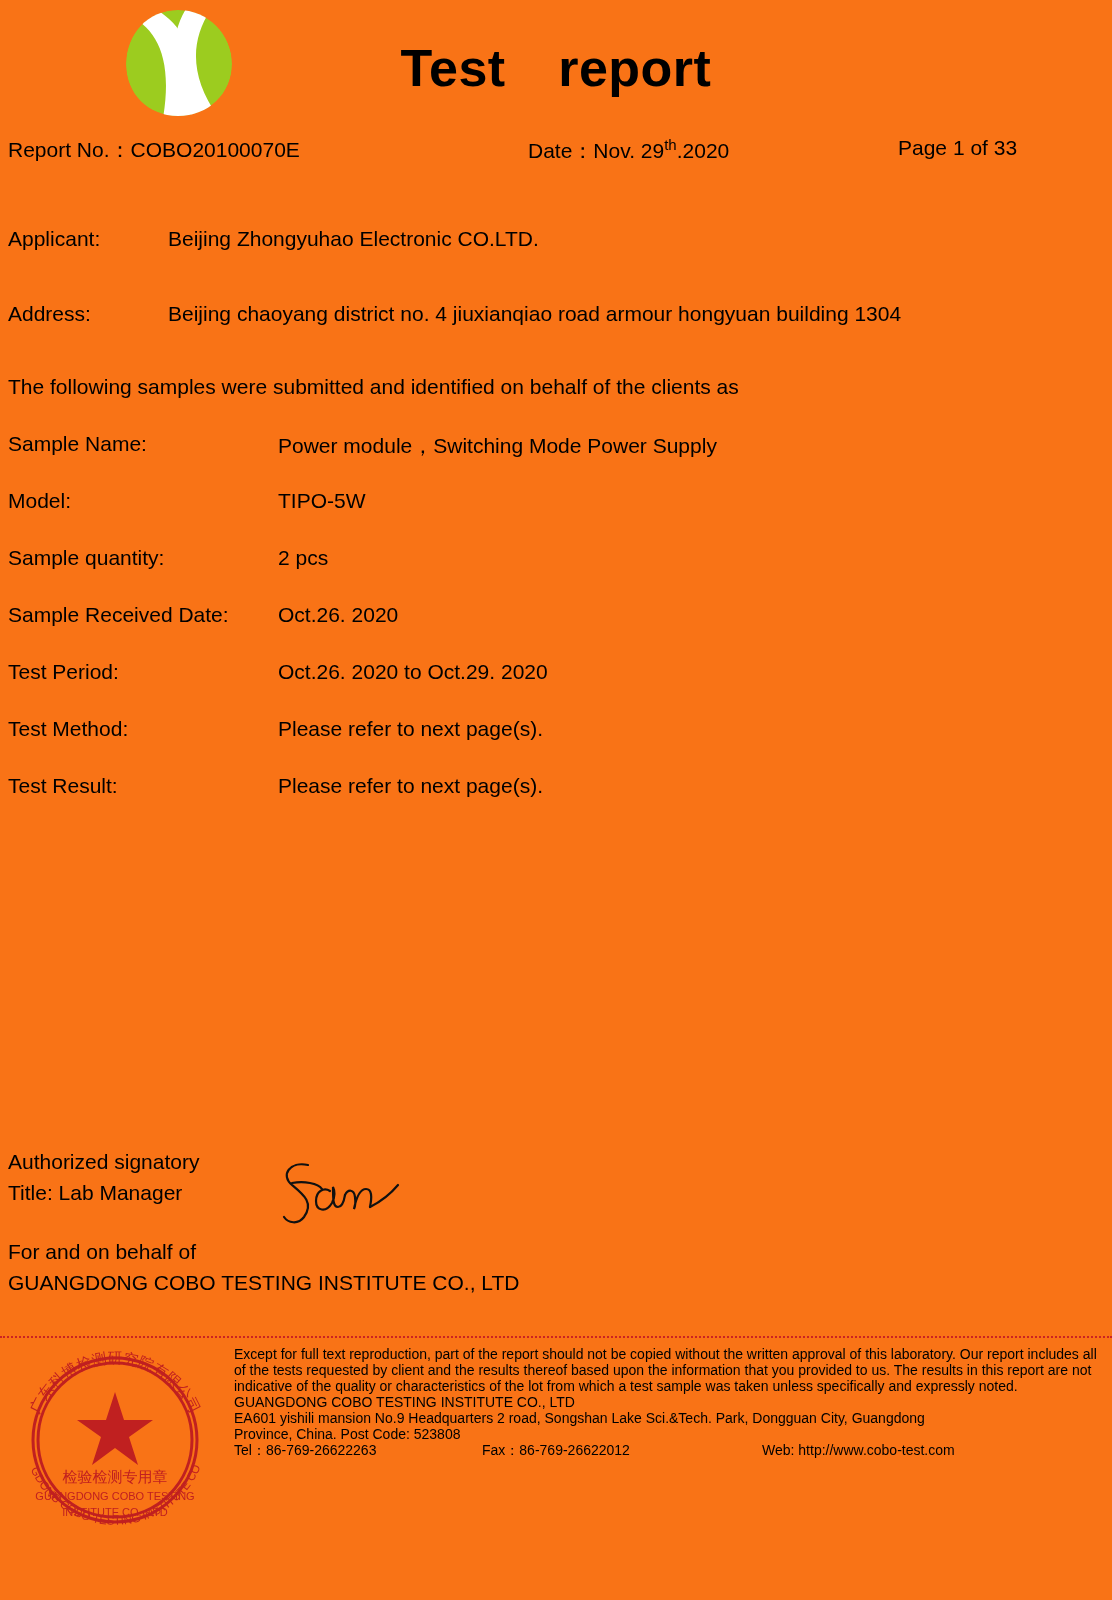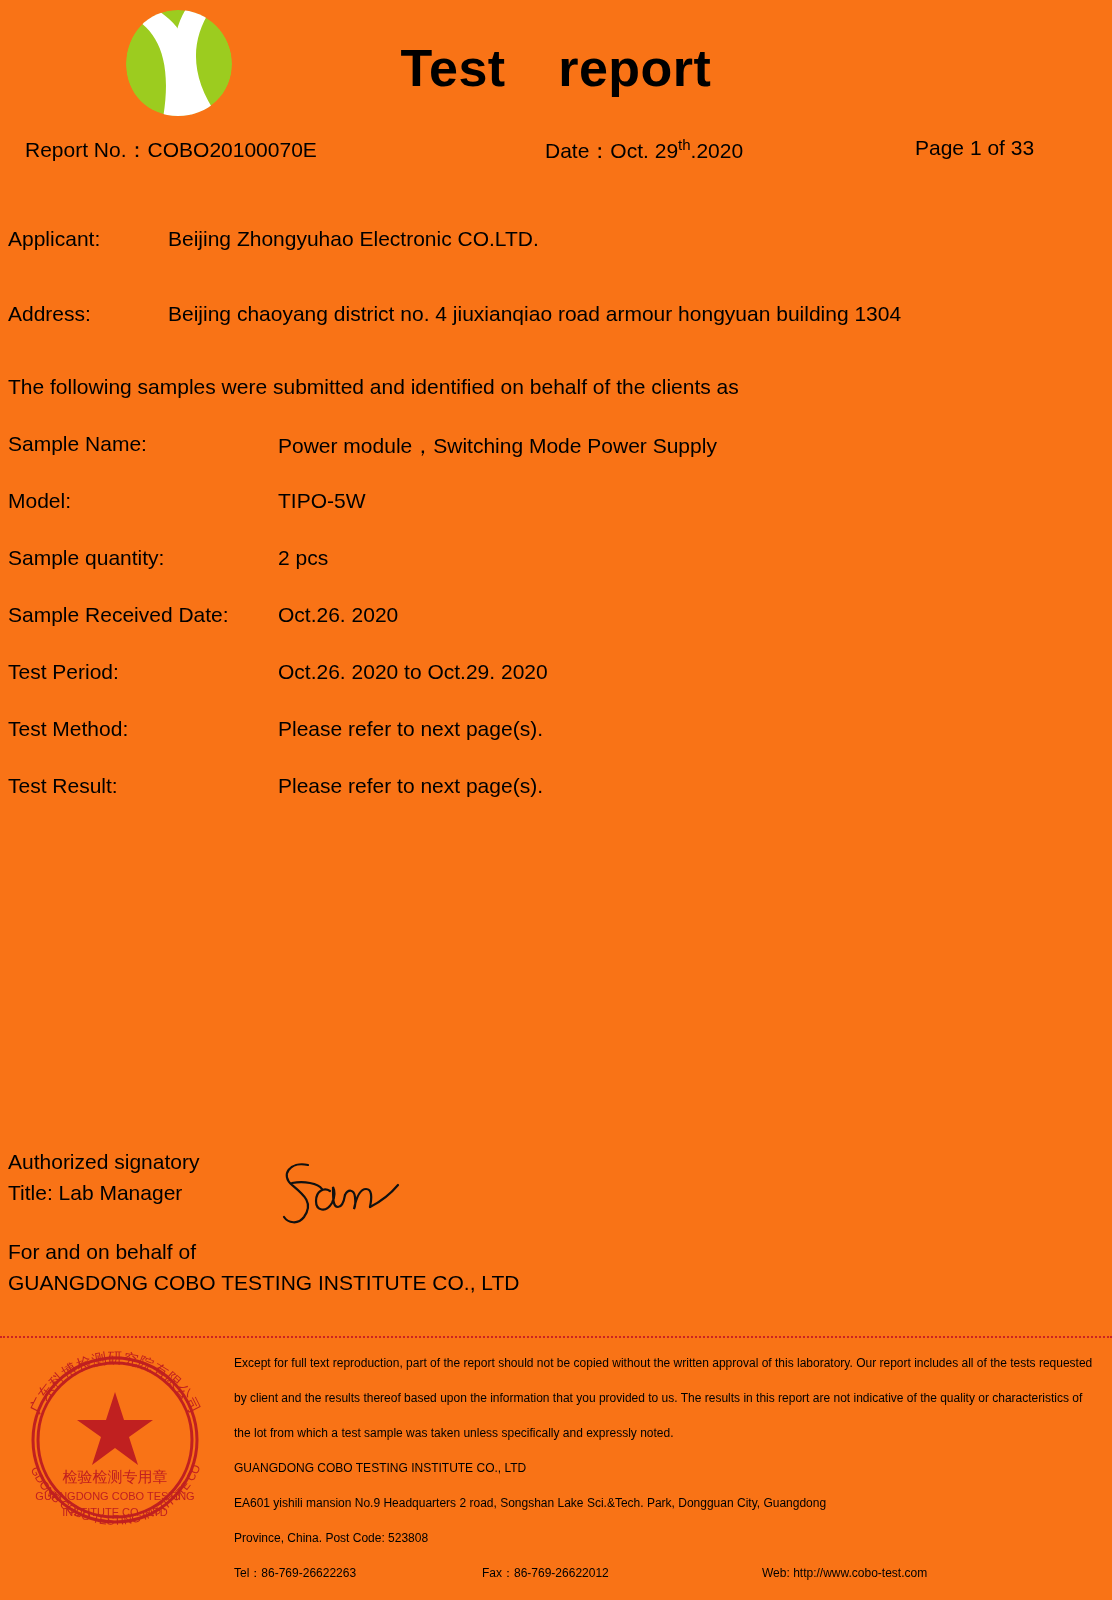--- a/index.html
+++ b/index.html
@@ -46,21 +46,20 @@
   }
 
   
   .meta-row {
     position: absolute;
     left: 8px;
     right: 8px;
     top: 136px;
     height: 34px;
     font-size: 21px;
-    margin-left: 17px;
   }
   .meta-report {
     position: absolute;
     left: 0;
     top: 0;
     white-space: nowrap;
   }
   .meta-date {
     position: absolute;
     left: 520px;
@@ -167,22 +166,22 @@
     left: 10px;
     top: 1340px;
     width: 210px;
     height: 210px;
   }
   .footer-text {
     position: absolute;
     left: 234px;
     right: 10px;
     top: 1346px;
-    font-size: 12px;
-    line-height: 35px;
+    font-size: 14px;
+    line-height: 16px;
   }
   .footer-text .ft-line { white-space: nowrap; }
   .footer-text .ft-wrap { white-space: normal; }
   .ft-contacts {
     position: relative;
     height: 26px;
     text-align: right;
   }
   .ft-tel { position: absolute; left: 0; top: 0; }
   .ft-fax { position: absolute; left: 248px; top: 0; }
@@ -210,21 +209,21 @@
       </svg>
     </div>
     <div class="doc-title">Test　report</div>
   </div>
 
   <div class="meta-row">
     <div class="meta-report">
       <span>Report No.：</span><span>COBO20100070E</span>
     </div>
     <div class="meta-date">
-      <span>Date：</span><span>Oct. 29</span><sup>th</sup><span>.2020</span>
+      <span>Date：</span><span>Nov. 29</span><sup>th</sup><span>.2020</span>
     </div>
     <div class="meta-page">Page 1 of 33</div>
   </div>
 
   <div class="info-block">
     <div class="info-line">
       <div class="info-label">Applicant:</div>
       <div class="info-value">Beijing Zhongyuhao Electronic CO.LTD.</div>
     </div>
     <div class="info-line">

